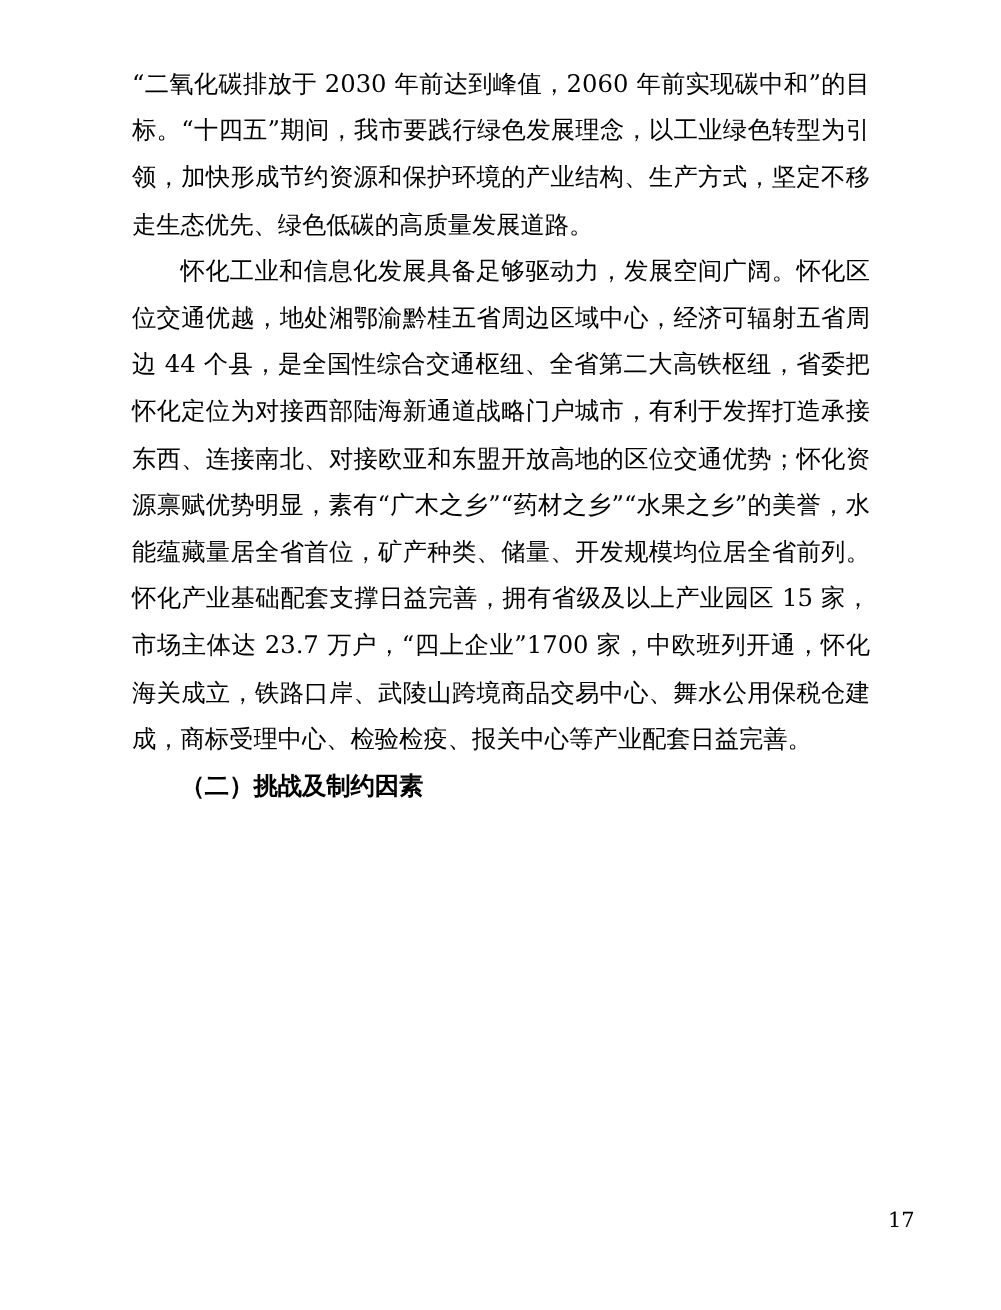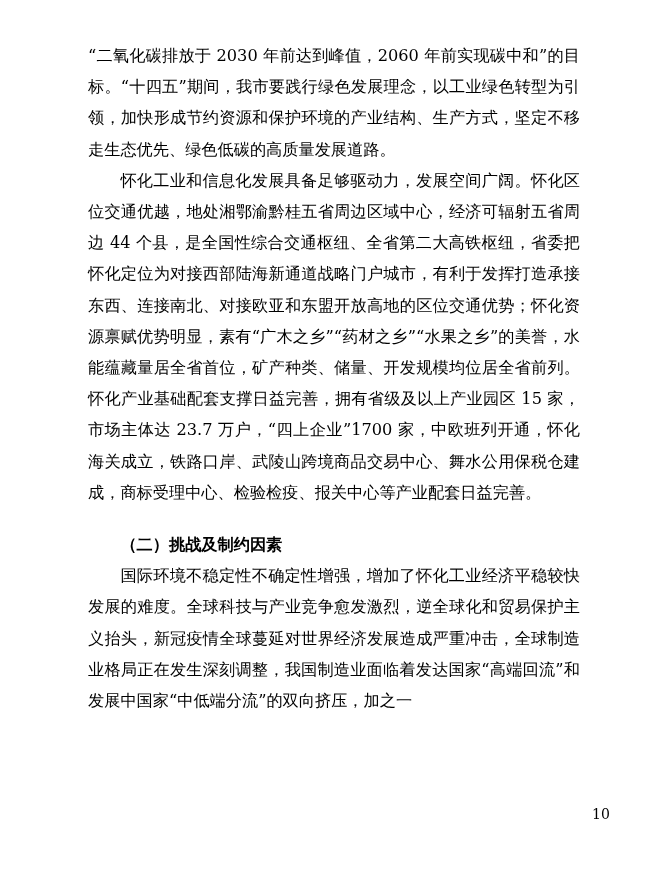--- a/index.html
+++ b/index.html
@@ -38,21 +38,20 @@
   }
   p.indent {
     text-indent: 2em;
   }
   .b {
     font-weight: normal;
   }
   .heading {
     font-weight: bold;
     text-indent: 2em;
-    margin-top: 21px;
   }
   .pagenum {
     position: absolute;
     left: 592px;
     top: 806px;
     font-size: 14px;
     font-family: "DejaVu Serif", "Liberation Serif", serif;
     color: #000000;
   }
 </style>
@@ -61,18 +60,17 @@
 
 <div class="page">
   <div class="content">
 
     <p class="para"><span>“二氧化碳排放于 2030 年前达到峰值，2060 年前实现碳中和”的目标。“十四五”期间，我市要践行绿色发展理念，以工业绿色转型为引领，加快形成节约资源和保护环境的产业结构、生产方式，坚定不移走生态优先、绿色低碳的高质量发展道路。</span></p>
 
     <p class="indent"><span class="b">怀化工业和信息化发展具备足够驱动力，发展空间广阔</span><span>。怀化区位交通优越，地处湘鄂渝黔桂五省周边区域中心，经济可辐射五省周边 44 个县，是全国性综合交通枢纽、全省第二大高铁枢纽，省委把怀化定位为对接西部陆海新通道战略门户城市，有利于发挥打造承接东西、连接南北、对接欧亚和东盟开放高地的区位交通优势；怀化资源禀赋优势明显，素有“广木之乡”“药材之乡”“水果之乡”的美誉，水能蕴藏量居全省首位，矿产种类、储量、开发规模均位居全省前列。怀化产业基础配套支撑日益完善，拥有省级及以上产业园区 15 家，市场主体达 23.7 万户，“四上企业”1700 家，中欧班列开通，怀化海关成立，铁路口岸、武陵山跨境商品交易中心、舞水公用保税仓建成，商标受理中心、检验检疫、报关中心等产业配套日益完善。</span></p>
 
     <p class="heading">（二）挑战及制约因素</p>
 
-    <p class="indent"><span class="b">国际环境不稳定性不确定性增强，增加了怀化工业经济平稳较快发展的难度</span><span>。全球科技与产业竞争愈发激烈，逆全球化和贸易保护主义抬头，新冠疫情全球蔓延对世界经济发展造成严重冲击，全球制造业格局正在发生深刻调整，我国制造业面临着发达国家“高端回流”和发展中国家“中低端分流”的双向挤压，加之一</span></p>
 
   </div>
 
-  <div class="pagenum">10</div>
+  <div class="pagenum">17</div>
 </div>
 
 </body></html>

